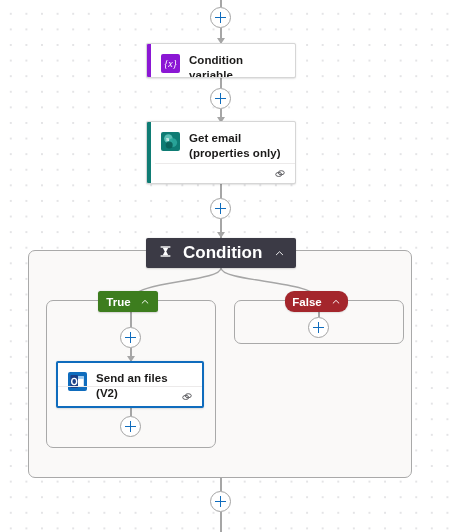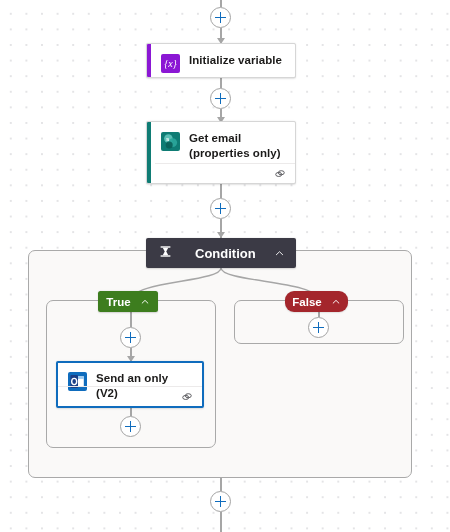--- a/index.html
+++ b/index.html
@@ -145,24 +145,24 @@
     position: absolute;
     box-sizing: border-box;
     background: #3b3a45;
     border-radius: 2px;
     display: flex;
     align-items: center;
     padding: 0 11px 0 13px;
     box-shadow: 0 0.6px 1.8px rgba(0,0,0,0.16);
   }
   .cond-head .ctitle {
-    font-size: 13px;
+    font-size: 17px;
     font-weight: bold;
     color: #ffffff;
-    margin-left: 23px;
+    margin-left: 11px;
     flex: 1 1 auto;
   }
 
   
   .pill {
     position: absolute;
     box-sizing: border-box;
     border-radius: 2.5px;
     display: flex;
     align-items: center;
@@ -220,21 +220,21 @@
   <div class="conn" style="left:318.3px; top:312px; height:5px;"></div>
 
   <div class="card has-accent" style="left:146px; top:43px; width:150px; height:35px;">
     <div class="accent" style="background:#8b17d4;"></div>
     <div class="card-body">
       <div class="node-icon" style="background:#8b17d4;">
         <svg width="19" height="19" viewBox="0 0 19 19">
           <text x="9.5" y="13.4" font-family="'Liberation Serif', serif" font-size="10" font-style="italic" fill="#ffffff" text-anchor="middle">{x}</text>
         </svg>
       </div>
-      <div class="node-title">Initialize variable</div>
+      <div class="node-title">Condition variable</div>
     </div>
   </div>
 
   <div class="card has-accent" style="left:146px; top:121px; width:150px; height:63px;">
     <div class="accent" style="background:#0f7c74;"></div>
     <div class="card-body" style="padding-bottom:5px;">
       <div class="node-icon" style="background:#0f7c74;">
         <svg width="19" height="19" viewBox="0 0 19 19">
           <circle cx="7.4" cy="6.6" r="4.3" fill="#5bbfb5"></circle>
           <circle cx="11.8" cy="10.6" r="4.3" fill="#2aa59a" opacity="0.92"></circle>
@@ -291,21 +291,21 @@
   <div class="card selected" style="left:56px; top:361px; width:148px; height:47px;">
     <div class="card-body" style="padding:8px 10px 6px 10px;">
       <div class="node-icon" style="background:#0f6cbd;">
         <svg width="19" height="19" viewBox="0 0 19 19">
           <rect x="8.2" y="4.3" width="7.6" height="10.4" fill="#ffffff"></rect>
           <rect x="8.2" y="4.3" width="7.6" height="2.6" fill="#9ecbf0"></rect>
           <rect x="2.4" y="3.1" width="7.6" height="12.8" rx="1" fill="#1b3f86"></rect>
           <ellipse cx="6.2" cy="9.5" rx="2.5" ry="3.1" fill="none" stroke="#ffffff" stroke-width="1.4"></ellipse>
         </svg>
       </div>
-      <div class="node-title">Send an only (V2)</div>
+      <div class="node-title">Send an files (V2)</div>
     </div>
     <div class="card-footer" style="position:absolute; left:0; right:0; bottom:0;">
       <span>
         <svg class="chev" width="12" height="12" viewBox="0 0 16 16">
           <ellipse cx="6.3" cy="8.6" rx="4.0" ry="2.7" fill="none" stroke="#55555a" stroke-width="1.25"></ellipse>
           <ellipse cx="9.7" cy="6.3" rx="4.0" ry="2.7" fill="none" stroke="#55555a" stroke-width="1.25"></ellipse>
         </svg>
       </span>
     </div>
   </div>

